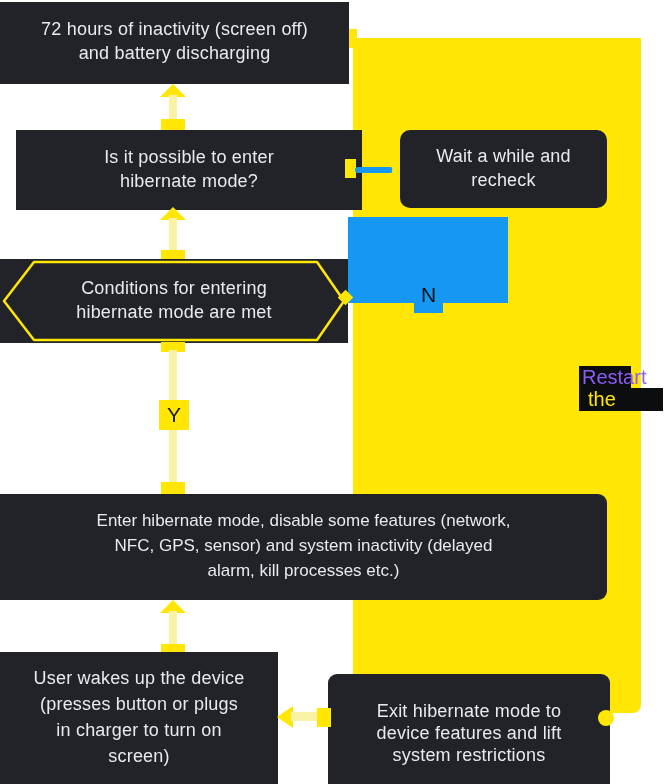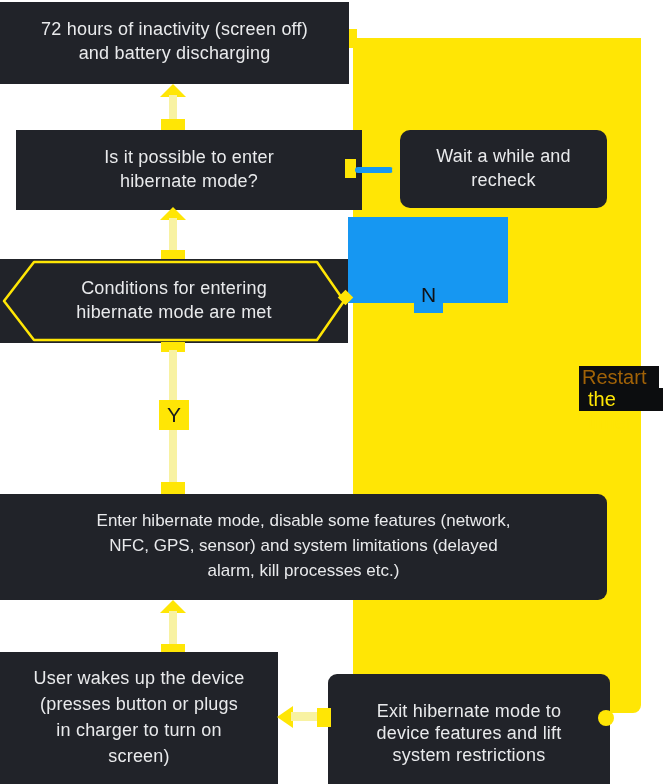--- a/index.html
+++ b/index.html
@@ -39,21 +39,21 @@
   .y-box{left:159px;top:400px;width:30px;height:30px;background:#FFE605;color:#17191D;font-size:21px;line-height:30px;text-align:center;}
   
   .head-left{left:277px;top:706px;width:16px;height:22px;background:#FFE605;clip-path:polygon(0 50%,100% 0,100% 100%);}
   .shaft-h{left:291px;top:712px;width:29px;height:9px;background:#F8F2A2;}
   .cap-h{left:317px;top:708px;width:14px;height:19px;background:#FFE605;}
   
   .blue-arrow-cap{left:345px;top:159px;width:11px;height:19px;background:#FFE605;}
   .blue-arrow-line{left:355px;top:167px;width:38px;height:6px;background:#1697F2;border-radius:3px;}
   .blue-arrow-dot{left:392px;top:164px;width:12px;height:12px;border-radius:50%;background:#FFE605;}
   
-  .restart-bar1{left:579px;top:366px;width:80px;height:22px;background:#0C0D0F;color:#a16207;font-size:20px;line-height:22px;padding-left:3px;box-sizing:border-box;}
+  .restart-bar1{left:579px;top:366px;width:52px;height:22px;background:#0C0D0F;color:#8b5cf6;font-size:20px;line-height:22px;padding-left:3px;box-sizing:border-box;}
   .restart-bar2{left:579px;top:388px;width:84px;height:23px;background:#0C0D0F;color:#FFE605;font-size:20px;line-height:23px;padding-left:9px;box-sizing:border-box;}
   svg{display:block;}
 </style>
 </head>
 <body>
 
 <div id="stage">
 
   <div class="abs yellow-region"></div>
   <div class="abs yellow-tab-top"></div>
@@ -103,21 +103,21 @@
   <div class="abs cap" style="left:161px;top:342px;width:24px;height:10px;"></div>
   <div class="abs shaft-v" style="left:169px;top:350px;height:134px;"></div>
   <div class="abs y-box">Y</div>
   <div class="abs cap" style="left:161px;top:482px;width:24px;height:12px;"></div>
 
   <div class="abs restart-bar1">Restart</div>
   <div class="abs restart-bar2">the timer</div>
 
   <div class="abs darkbox box-enter">
     <span class="ln">Enter hibernate mode, disable some features (network,</span>
-    <span class="ln">NFC, GPS, sensor) and system limitations (delayed</span>
+    <span class="ln">NFC, GPS, sensor) and system inactivity (delayed</span>
     <span class="ln">alarm, kill processes etc.)</span>
   </div>
 
   <div class="abs head-up" style="left:160px;top:600px;"></div>
   <div class="abs shaft-v" style="left:169px;top:611px;height:36px;"></div>
   <div class="abs cap" style="left:161px;top:644px;width:24px;height:10px;"></div>
 
   <div class="abs darkbox box-wake">
     <span class="ln">User wakes up the device</span>
     <span class="ln">(presses button or plugs</span>

